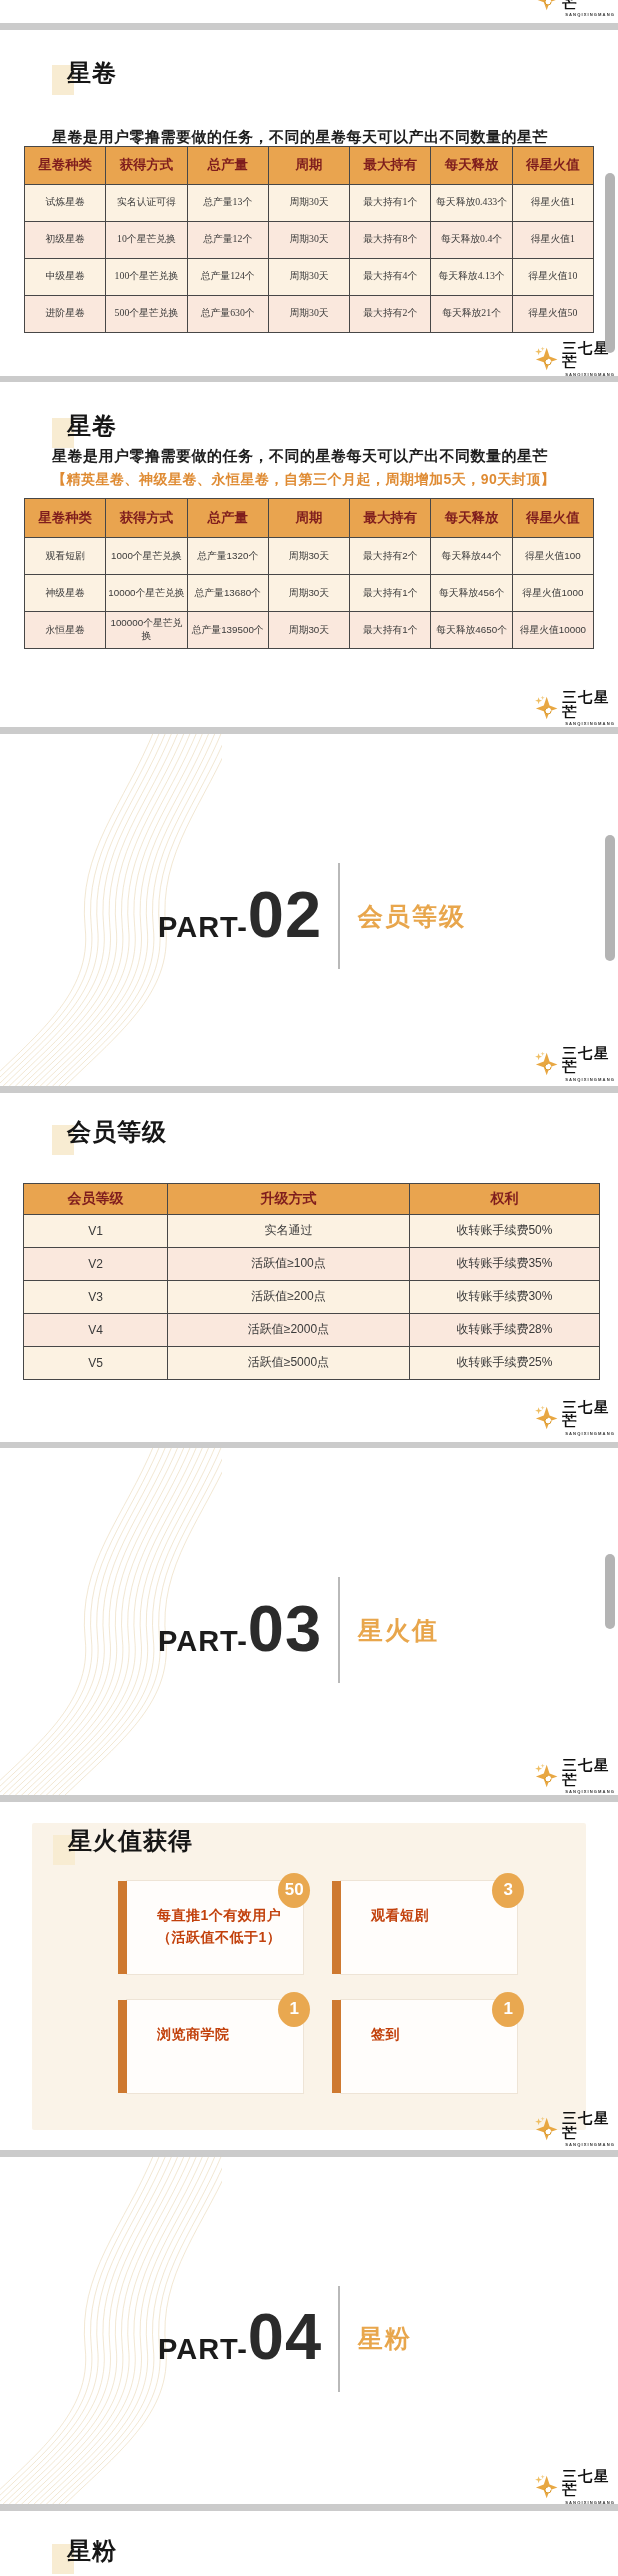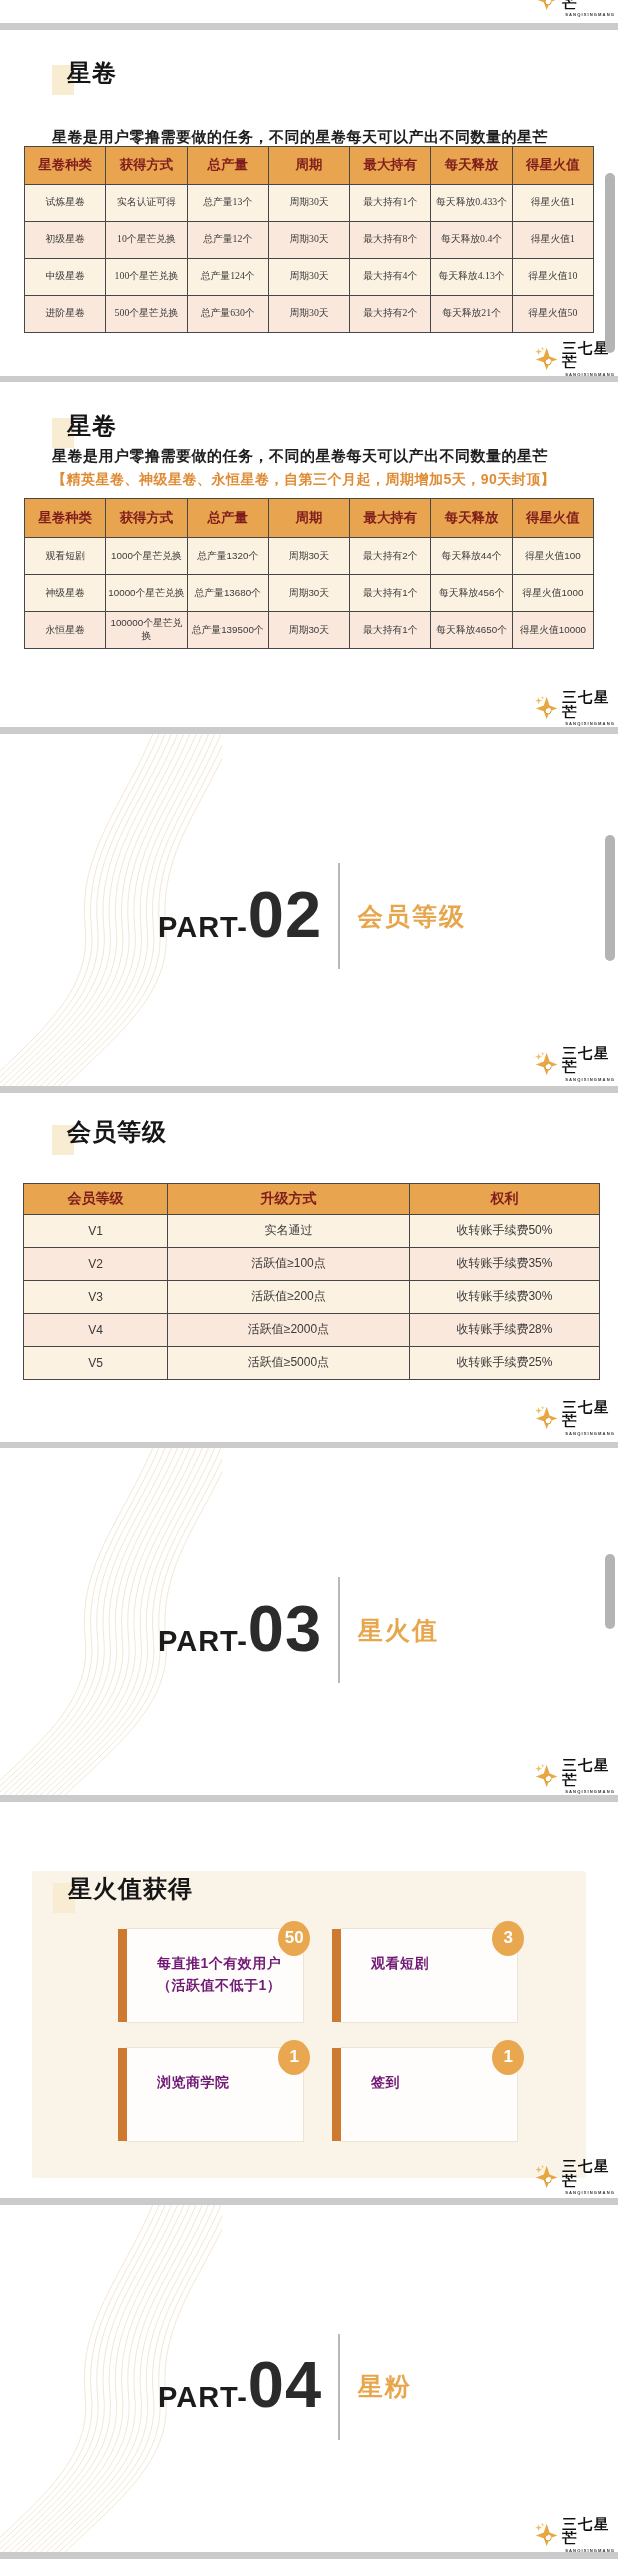--- a/index.html
+++ b/index.html
@@ -70,21 +70,21 @@
 
   
   .panel{position:absolute;left:32px;top:20.6px;width:554px;height:307px;background:#faf3e8;border-radius:2.1px;}
   .card{position:absolute;width:176px;height:93px;background:#fffdfb;border:0.5px solid #eee4d6;}
   .card-bar{position:absolute;left:-8.8px;top:0;width:8.8px;height:100%;background:#ce7930;}
   .card-badge{
     position:absolute;top:-8.2px;right:-7.2px;width:32px;height:35px;border-radius:50%;
     background:#e9a850;color:#fff;font-size:17px;font-weight:700;
     display:flex;align-items:center;justify-content:center;
   }
-  .card-text{padding:24px 7.2px 0 30px;font-size:14px;font-weight:600;color:#701a75;line-height:1.55;letter-spacing:0.5px;}
+  .card-text{padding:24px 7.2px 0 30px;font-size:14px;font-weight:600;color:#c2410c;line-height:1.55;letter-spacing:0.5px;}
 
   
   .thumb{position:absolute;left:605px;width:9.8px;border-radius:5.2px;background:#b4b4b4;z-index:5;}
 </style>
 </head>
 <body>
 
 <svg width="0" height="0" style="position:absolute" aria-hidden="true">
   <defs>
     <path id="wline" d="M300 -10 C 240 140, 150 230, 165 380 C 178 510, 70 590, -40 700" fill="none" stroke="#dbbe86" stroke-width="1.2"></path>
@@ -358,21 +358,21 @@
         <use href="#starlogo"></use>
       </svg>
     <div>
       <div class="cn">三七星芒</div>
       <div class="en">SANQIXINGMANG</div>
     </div>
   </div>
 </div>
 <div class="divider"></div>
 
-<div class="slide" style="height:348px;margin-top:48px;">
+<div class="slide" style="height:348px;">
   <div class="panel"></div>
   <div class="title-square" style="left:53px;top:33px;"></div>
   <div class="sec-title" style="left:68px;top:26px;">星火值获得</div>
 
   <div class="card" style="left:126px;top:78px;">
     <div class="card-bar"></div>
     <div class="card-badge">50</div>
     <div class="card-text">
       <div>每直推1个有效用户</div>
       <div>（活跃值不低于1）</div>

